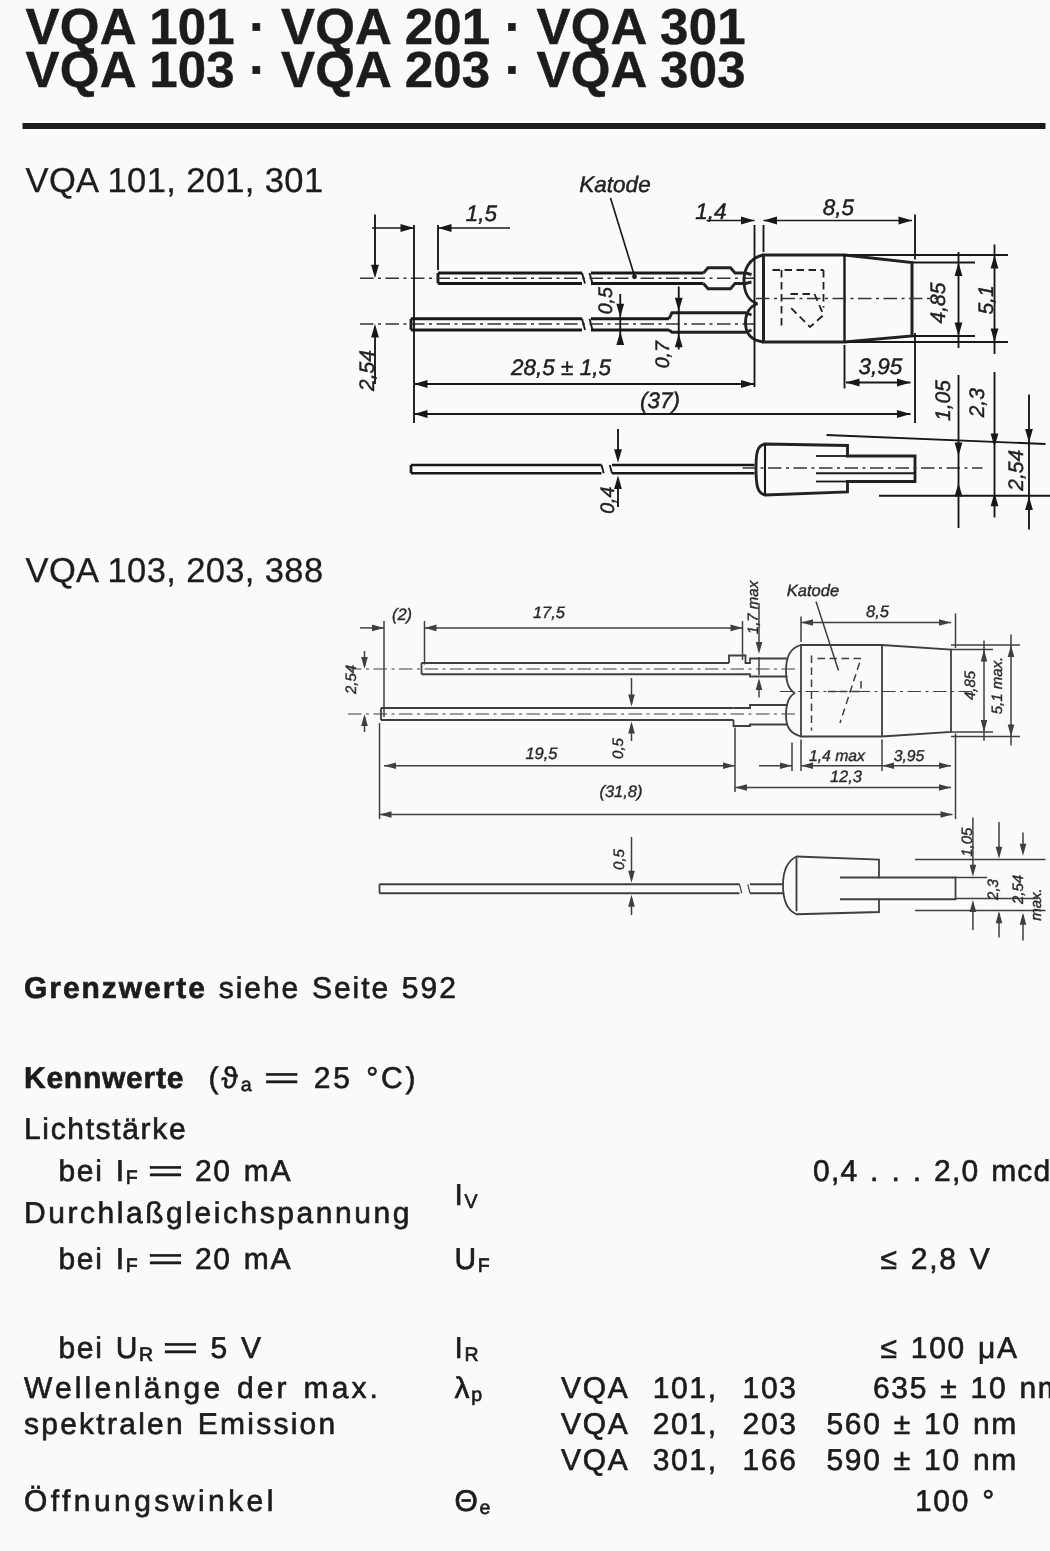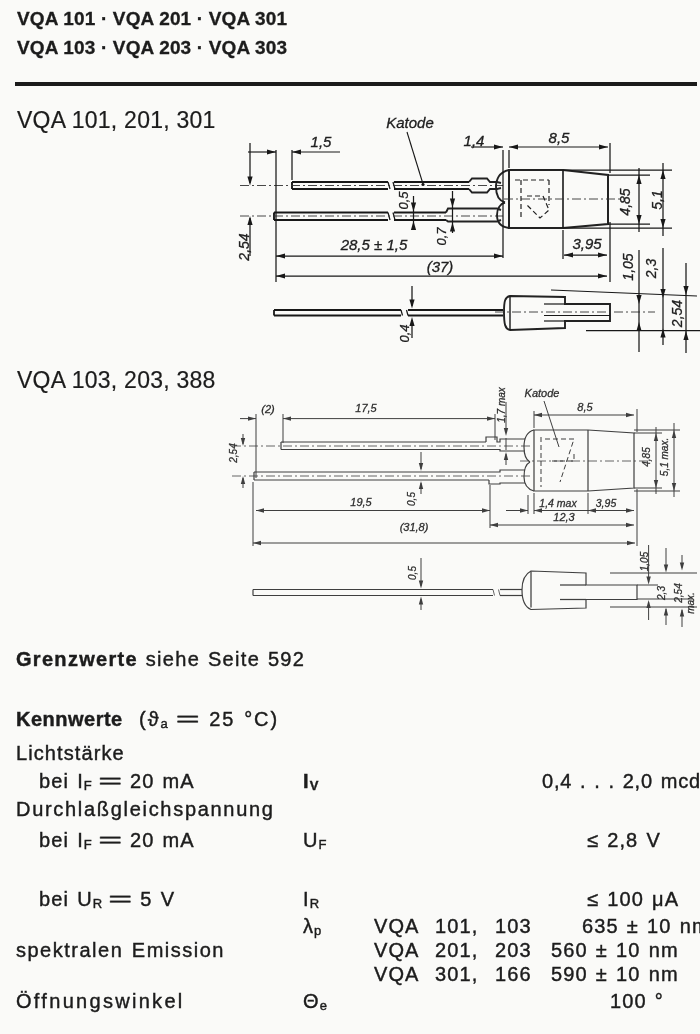--- a/index.html
+++ b/index.html
@@ -1,18 +1,18 @@
 <!DOCTYPE html>
 <html><head>
 <meta charset="utf-8">
 <style>
 html,body{margin:0;padding:0;background:#fafaf8;}
 .page{position:relative;width:700px;height:1034px;background:#fafaf8;color:#1c1c1c;
  font-family:"Liberation Sans",sans-serif;overflow:hidden;}
-.hdr{position:absolute;left:17px;top:4px;font-size:19px;font-weight:700;
+.hdr{position:absolute;left:17px;top:4px;font-size:34px;font-weight:700;
  line-height:29px;letter-spacing:0.15px;white-space:nowrap;-webkit-text-stroke:0.3px;}
 .rule{position:absolute;left:15px;top:82px;width:682px;height:4px;background:#1b1b1b;}
 .lbl{position:absolute;left:17px;font-size:23px;letter-spacing:0.25px;white-space:nowrap;-webkit-text-stroke:0.2px;}
 .t{position:absolute;font-size:20px;white-space:nowrap;letter-spacing:1.1px;word-spacing:1.5px;-webkit-text-stroke:0.42px;}
 .vqa{word-spacing:10px;}
 .eq{display:inline-block;transform:scaleX(2.05);margin:0 4px;}
 .b{font-weight:700;}
 sub{font-size:13px;vertical-align:baseline;position:relative;top:2px;line-height:0;}
 svg{position:absolute;left:0;top:0;}
 svg text{font-family:"Liberation Sans",sans-serif;font-style:italic;fill:#222;stroke-width:0.3px;}
@@ -415,34 +415,35 @@
       </g>
 </svg>
 
 <div class="t" style="left:16px;top:648px;letter-spacing:1.3px;word-spacing:1px;"><span class="b">Grenzwerte</span> siehe Seite 592</div>
 
 <div class="t" style="left:16px;top:708px;"><span class="b" style="letter-spacing:0.5px;">Kennwerte</span>&nbsp; <span style="letter-spacing:1.9px;">(ϑ<sub>a</sub> <span class="eq">=</span> 25 °C)</span></div>
 
 <div class="t" style="left:16px;top:742px;">Lichtstärke</div>
 
 <div class="t" style="left:39px;top:770px;">bei I<sub>F</sub> <span class="eq">=</span> 20 mA</div>
-<div class="t" style="left:303px;top:770px;font-weight:bold;">I<sub>V</sub></div>
+<div class="t" style="left:303px;top:786px;">I<sub>V</sub></div>
 <div class="t" style="left:542px;top:770px;letter-spacing:0.8px;">0,4 . . . 2,0 mcd</div>
 
 <div class="t" style="left:16px;top:798px;letter-spacing:1.7px;">Durchlaßgleichspannung</div>
 
 <div class="t" style="left:39px;top:829px;">bei I<sub>F</sub> <span class="eq">=</span> 20 mA</div>
 <div class="t" style="left:303px;top:829px;">U<sub>F</sub></div>
 <div class="t" style="left:587px;top:829px;">≤ 2,8 V</div>
 
 
 <div class="t" style="left:39px;top:888px;">bei U<sub>R</sub> <span class="eq">=</span> 5 V</div>
 <div class="t" style="left:303px;top:888px;">I<sub>R</sub></div>
 <div class="t" style="left:587px;top:888px;">≤ 100 μA</div>
 
+<div class="t" style="left:16px;top:915px;letter-spacing:2.1px;">Wellenlänge der max.</div>
 <div class="t" style="left:303px;top:915px;">λ<sub>p</sub></div>
 <div class="t vqa" style="left:374px;top:915px;">VQA 101, 103</div>
 <div class="t" style="left:582px;top:915px;text-align:right;">635 ± 10 nm</div>
 
 <div class="t" style="left:16px;top:939px;letter-spacing:1.5px;">spektralen Emission</div>
 <div class="t vqa" style="left:374px;top:939px;">VQA 201, 203</div>
 <div class="t" style="left:551px;top:939px;">560 ± 10 nm</div>
 
 <div class="t vqa" style="left:374px;top:963px;">VQA 301, 166</div>
 <div class="t" style="left:551px;top:963px;">590 ± 10 nm</div>

